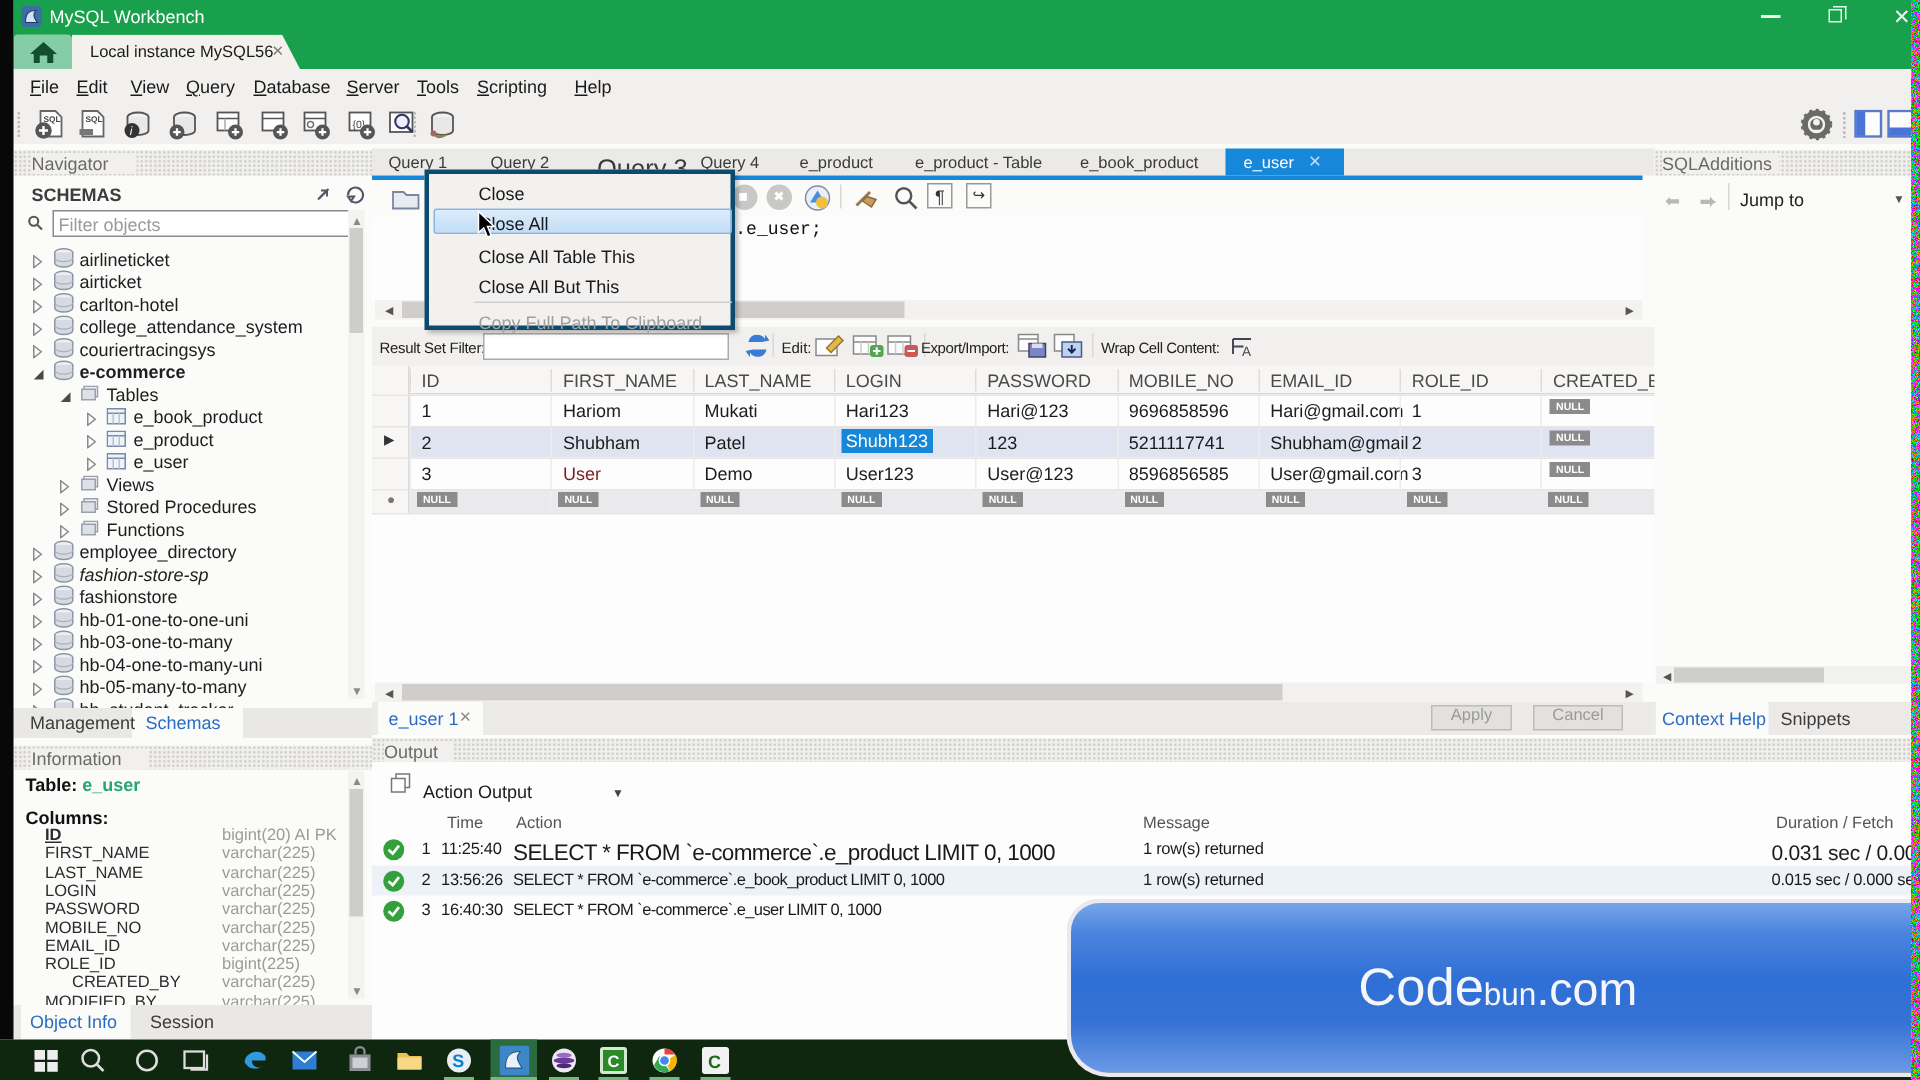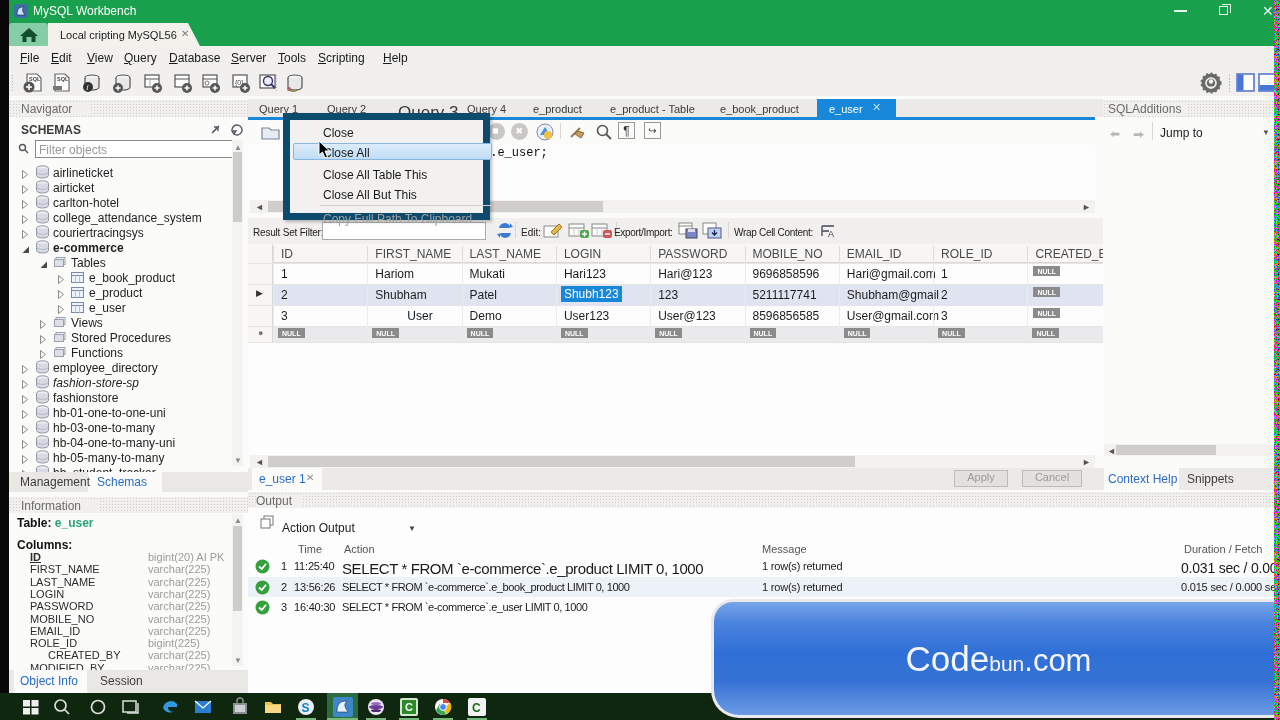--- a/index.html
+++ b/index.html
@@ -28,21 +28,21 @@
 <div class="abs" style="left:1262px; top:3px; color:#e8f5ec; font-size:14px;">✕</div>
 
 <div class="abs" style="left:9px; top:22px; width:1265px; height:24px; background:#19a04c;"></div>
 <div class="abs" style="left:9px; top:23px; width:39px; height:23px; background:#85cda6; border-radius:3px 3px 0 0;"></div>
 <div class="abs" style="left:18px; top:26px;">
   <svg width="22" height="17">
         <path d="M11 2 L20 10 L17.5 10 L17.5 16 L13.5 16 L13.5 11 L8.5 11 L8.5 16 L4.5 16 L4.5 10 L2 10 Z" fill="#134f2c"></path>
       </svg>
 </div>
 <div class="abs" style="left:48px; top:23px; width:152px; height:23px; background:#f2f1ec; clip-path:polygon(0 0, 140px 0, 152px 100%, 0 100%);"></div>
-<div class="abs" style="left:60px; top:29px; color:#1a1a1a; font-size:11px;">Local cripting MySQL56</div>
+<div class="abs" style="left:60px; top:29px; color:#1a1a1a; font-size:11px;">Local instance MySQL56</div>
 <div class="abs" style="left:181px; top:28px; color:#7a7a7a; font-size:10px;">✕</div>
 
 <div class="abs" style="left:9px; top:46px; width:1265px; height:22px; background:#f1f0ee;"></div>
 <div class="abs" style="left:20px; top:51px; color:#1a1a1a;"><u>F</u>ile</div>
 <div class="abs" style="left:51px; top:51px; color:#1a1a1a;"><u>E</u>dit</div>
 <div class="abs" style="left:87px; top:51px; color:#1a1a1a;"><u>V</u>iew</div>
 <div class="abs" style="left:124px; top:51px; color:#1a1a1a;"><u>Q</u>uery</div>
 <div class="abs" style="left:169px; top:51px; color:#1a1a1a;"><u>D</u>atabase</div>
 <div class="abs" style="left:231px; top:51px; color:#1a1a1a;"><u>S</u>erver</div>
 <div class="abs" style="left:278px; top:51px; color:#1a1a1a;"><u>T</u>ools</div>
@@ -708,21 +708,21 @@
       <div style="position:absolute; left:33px; top:44px; color:#1c1c1c; white-space:nowrap; max-width:92px; overflow:hidden;">2</div>
       <div style="position:absolute; left:127.3px; top:44px; color:#1c1c1c; white-space:nowrap; max-width:92px; overflow:hidden;">Shubham</div>
       <div style="position:absolute; left:221.6px; top:44px; color:#1c1c1c; white-space:nowrap; max-width:92px; overflow:hidden;">Patel</div>
       <div style="position:absolute; left:312.9px; top:42px; background:#1787d8; color:#fff; padding:1px 3px;">Shubh123</div>
       <div style="position:absolute; left:410.2px; top:44px; color:#1c1c1c; white-space:nowrap; max-width:92px; overflow:hidden;">123</div>
       <div style="position:absolute; left:504.5px; top:44px; color:#1c1c1c; white-space:nowrap; max-width:92px; overflow:hidden;">5211117741</div>
       <div style="position:absolute; left:598.8px; top:44px; color:#1c1c1c; white-space:nowrap; max-width:92px; overflow:hidden;">Shubham@gmail...</div>
       <div style="position:absolute; left:693.1px; top:44px; color:#1c1c1c; white-space:nowrap; max-width:92px; overflow:hidden;">2</div>
       <div style="position:absolute; left:785.4px; top:43px; background:#8b8b8b; color:#fff; font-size:7px; font-weight:bold; padding:1.5px 4px;">NULL</div>
       <div style="position:absolute; left:33px; top:65px; color:#1c1c1c; white-space:nowrap; max-width:92px; overflow:hidden;">3</div>
-      <div style="position:absolute; left:127.3px; top:65px; color:#0f172a; white-space:nowrap; max-width:92px; overflow:hidden;margin-left:32px;">User</div>
+      <div style="position:absolute; left:127.3px; top:65px; color:#7f1d1d; white-space:nowrap; max-width:92px; overflow:hidden;">User</div>
       <div style="position:absolute; left:221.6px; top:65px; color:#1c1c1c; white-space:nowrap; max-width:92px; overflow:hidden;">Demo</div>
       <div style="position:absolute; left:315.9px; top:65px; color:#1c1c1c; white-space:nowrap; max-width:92px; overflow:hidden;">User123</div>
       <div style="position:absolute; left:410.2px; top:65px; color:#1c1c1c; white-space:nowrap; max-width:92px; overflow:hidden;">User@123</div>
       <div style="position:absolute; left:504.5px; top:65px; color:#1c1c1c; white-space:nowrap; max-width:92px; overflow:hidden;">8596856585</div>
       <div style="position:absolute; left:598.8px; top:65px; color:#1c1c1c; white-space:nowrap; max-width:92px; overflow:hidden;">User@gmail.com</div>
       <div style="position:absolute; left:693.1px; top:65px; color:#1c1c1c; white-space:nowrap; max-width:92px; overflow:hidden;">3</div>
       <div style="position:absolute; left:785.4px; top:64px; background:#8b8b8b; color:#fff; font-size:7px; font-weight:bold; padding:1.5px 4px;">NULL</div>
       <div style="position:absolute; left:30px; top:84px; background:#8b8b8b; color:#fff; font-size:7px; font-weight:bold; padding:1.5px 4px;">NULL</div>
       <div style="position:absolute; left:124.3px; top:84px; background:#8b8b8b; color:#fff; font-size:7px; font-weight:bold; padding:1.5px 4px;">NULL</div>
       <div style="position:absolute; left:218.6px; top:84px; background:#8b8b8b; color:#fff; font-size:7px; font-weight:bold; padding:1.5px 4px;">NULL</div>
@@ -822,21 +822,21 @@
           <path d="M4 7.5 L6.8 10 L11 4.8" fill="none" stroke="#fff" stroke-width="1.8"></path>
         </svg>
       </div>
       <div style="position:absolute;left:33px;top:93px;color:#1a1a1a;font-size:11px;">3</div>
       <div style="position:absolute;left:46px;top:93px;color:#1a1a1a;font-size:11px;letter-spacing:-0.2px;">16:40:30</div>
       <div style="position:absolute;left:94px;top:93px;color:#1a1a1a;font-size:11px;letter-spacing:-0.4px;white-space:nowrap;">SELECT * FROM `e-commerce`.e_user LIMIT 0, 1000</div>
       <div style="position:absolute;left:514px;top:93px;color:#1a1a1a;font-size:11px;letter-spacing:-0.2px;"></div>
       <div style="position:absolute;left:933px;top:93px;color:#1a1a1a;font-size:11px;letter-spacing:-0.2px;white-space:nowrap;"></div>
     </div>
 
-<div class="abs" style="left:283px; top:113px; width:207px; height:107px; background:#f2f1f0; border:7px solid #0c4a6e; box-shadow:2px 2px 3px rgba(0,0,0,0.25);">
+<div class="abs" style="left:283px; top:113px; width:207px; height:107px; background:#f2f1f0; border:3px solid #0c4a6e; box-shadow:2px 2px 3px rgba(0,0,0,0.25);">
   <div style="position:absolute; left:3px; top:23px; width:199px; height:17px; background:linear-gradient(#dcecfb,#c1ddf5); border:1px solid #86b7e2; border-radius:2px;"></div>
   <div style="position:absolute; left:33px; top:6px; color:#1a1a1a;">Close</div>
   <div style="position:absolute; left:33px; top:26px; color:#1a1a1a;">Close All</div>
   <div style="position:absolute; left:33px; top:48px; color:#1a1a1a;">Close All Table This</div>
   <div style="position:absolute; left:33px; top:68px; color:#1a1a1a;">Close All But This</div>
   <div style="position:absolute; left:30px; top:85px; width:172px; height:1px; background:#d0d0d0;"></div>
   <div style="position:absolute; left:33px; top:92px; color:#a0a0a0;">Copy Full Path To Clipboard</div>
 </div>
 
 <div class="abs" style="left:318px; top:140px; z-index:60;">

